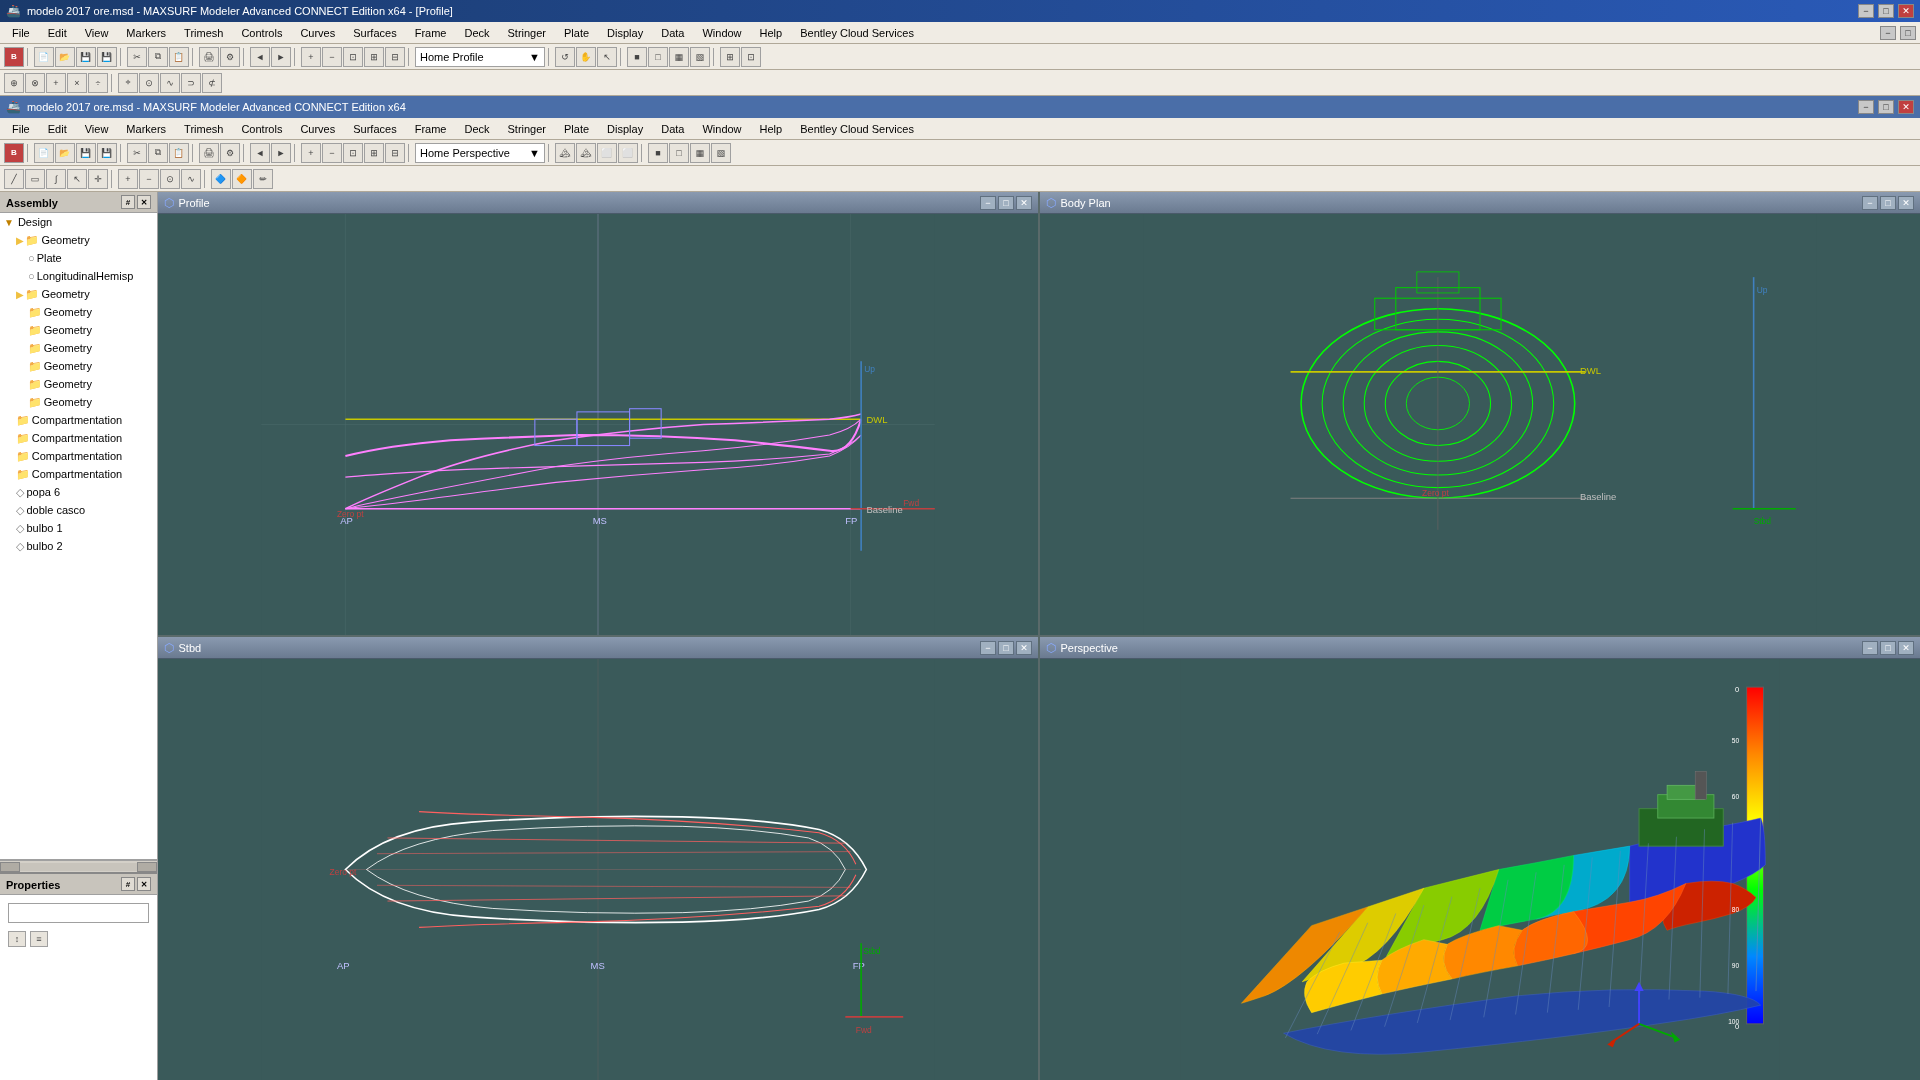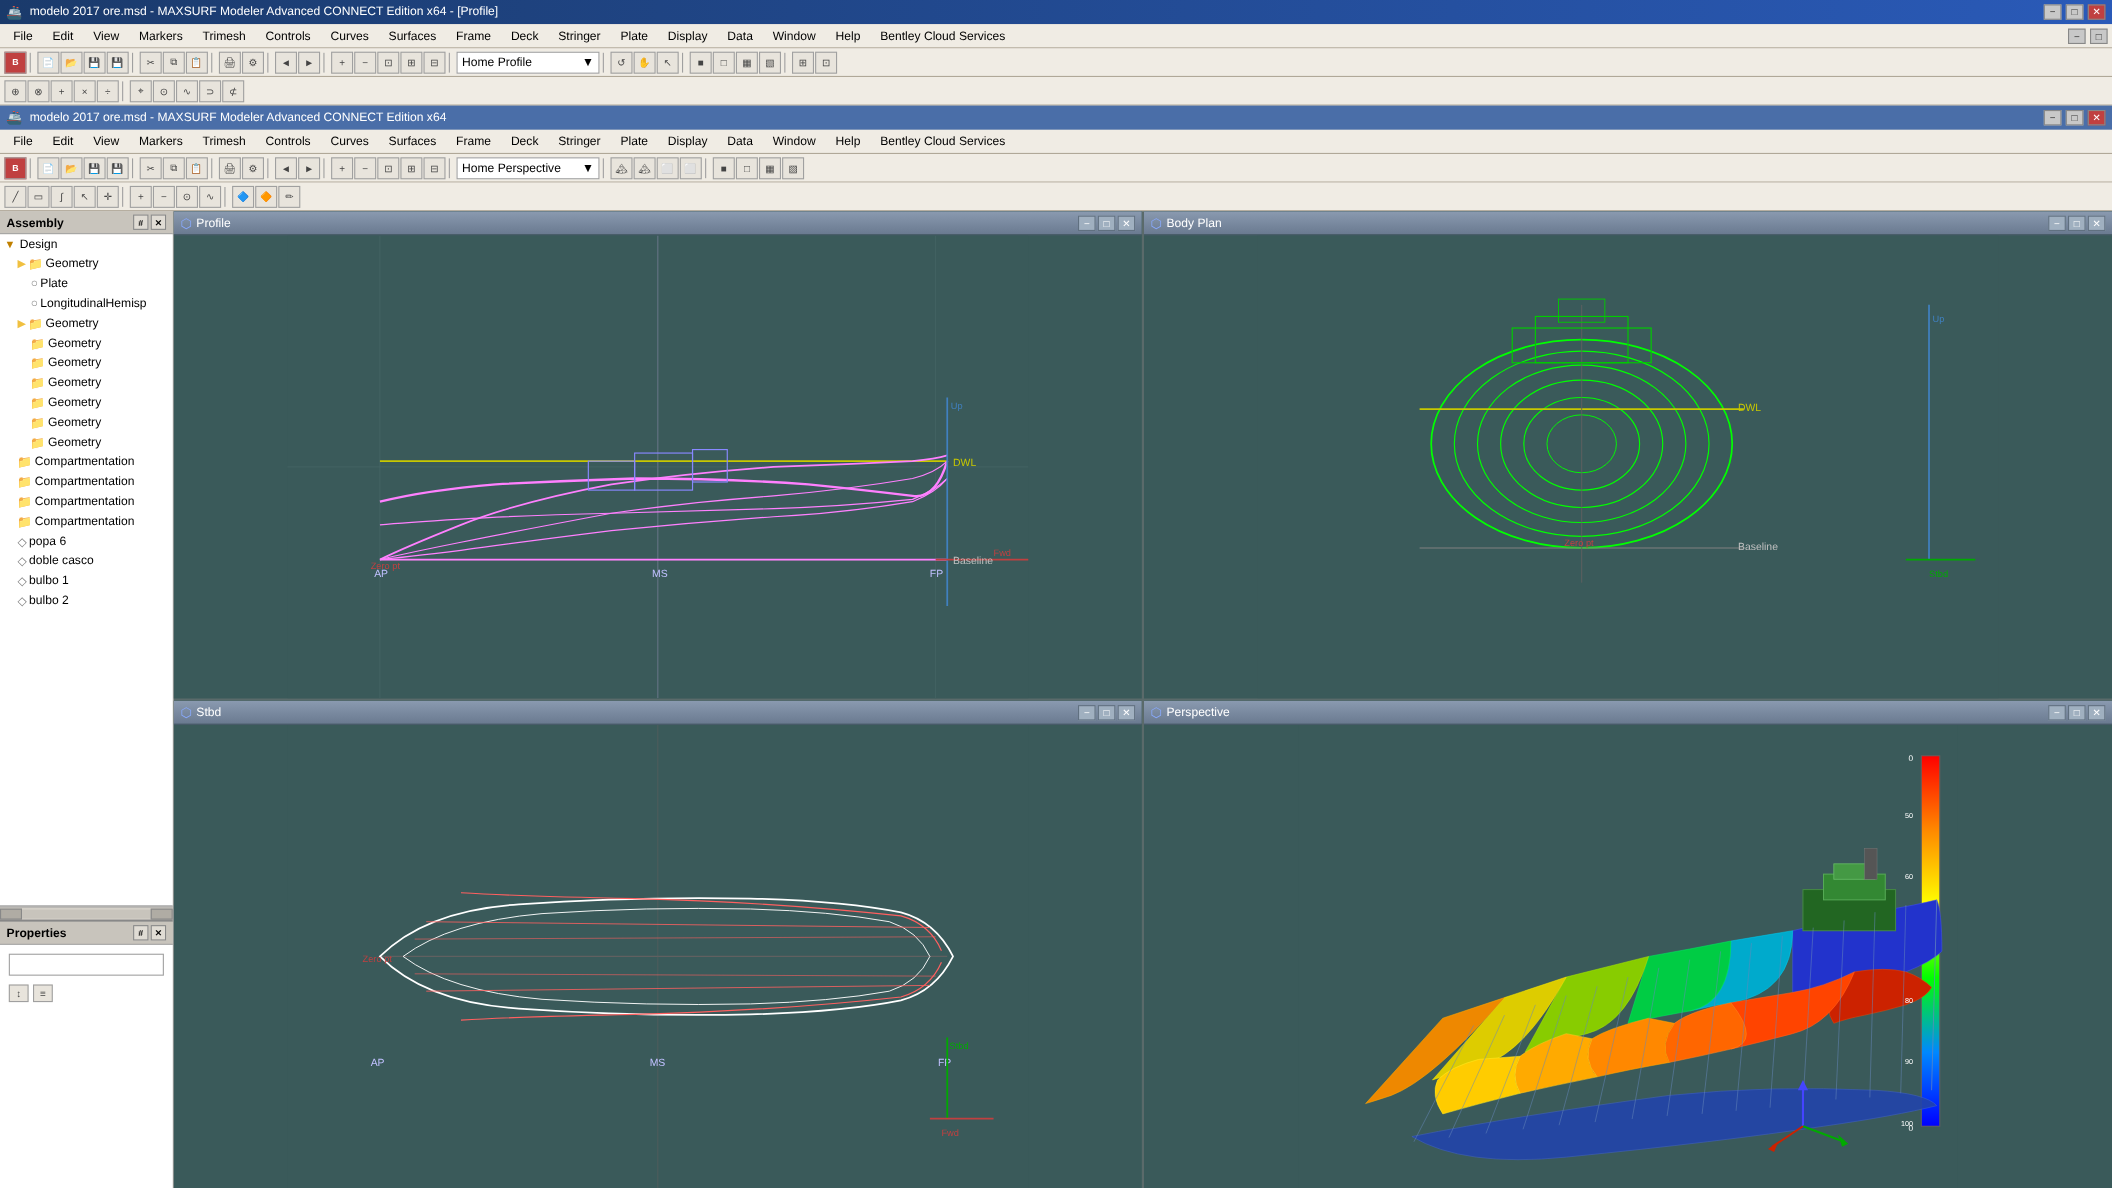--- a/index.html
+++ b/index.html
@@ -448,21 +448,21 @@
         </div>
       </div>
 
       <div style="height:12px;background:#d4d0c8;border-top:1px solid #a0a0a0;display:flex;align-items:center;">
         <div style="width:20px;height:10px;background:#b0aca4;border:1px solid #888;"></div>
         <div style="flex:1;height:8px;background:#c8c4bc;"></div>
         <div style="width:20px;height:10px;background:#b0aca4;border:1px solid #888;"></div>
       </div>
     </div>
 
-    <div style="height:244px;display:flex;flex-direction:column;border-top:2px solid #888;">
+    <div style="height:208px;display:flex;flex-direction:column;border-top:2px solid #888;">
       <div class="panel-header">
         <span>Properties</span>
         <div class="panel-header-btns">
           <div class="panel-header-btn">#</div>
           <div class="panel-header-btn">✕</div>
         </div>
       </div>
       <div style="background:white;flex:1;padding:4px;">
         <input type="text" class="props-input" style="width: calc(100% - 8px);" placeholder="">
         <div style="display:flex;gap:4px;margin:4px;align-items:center;">

